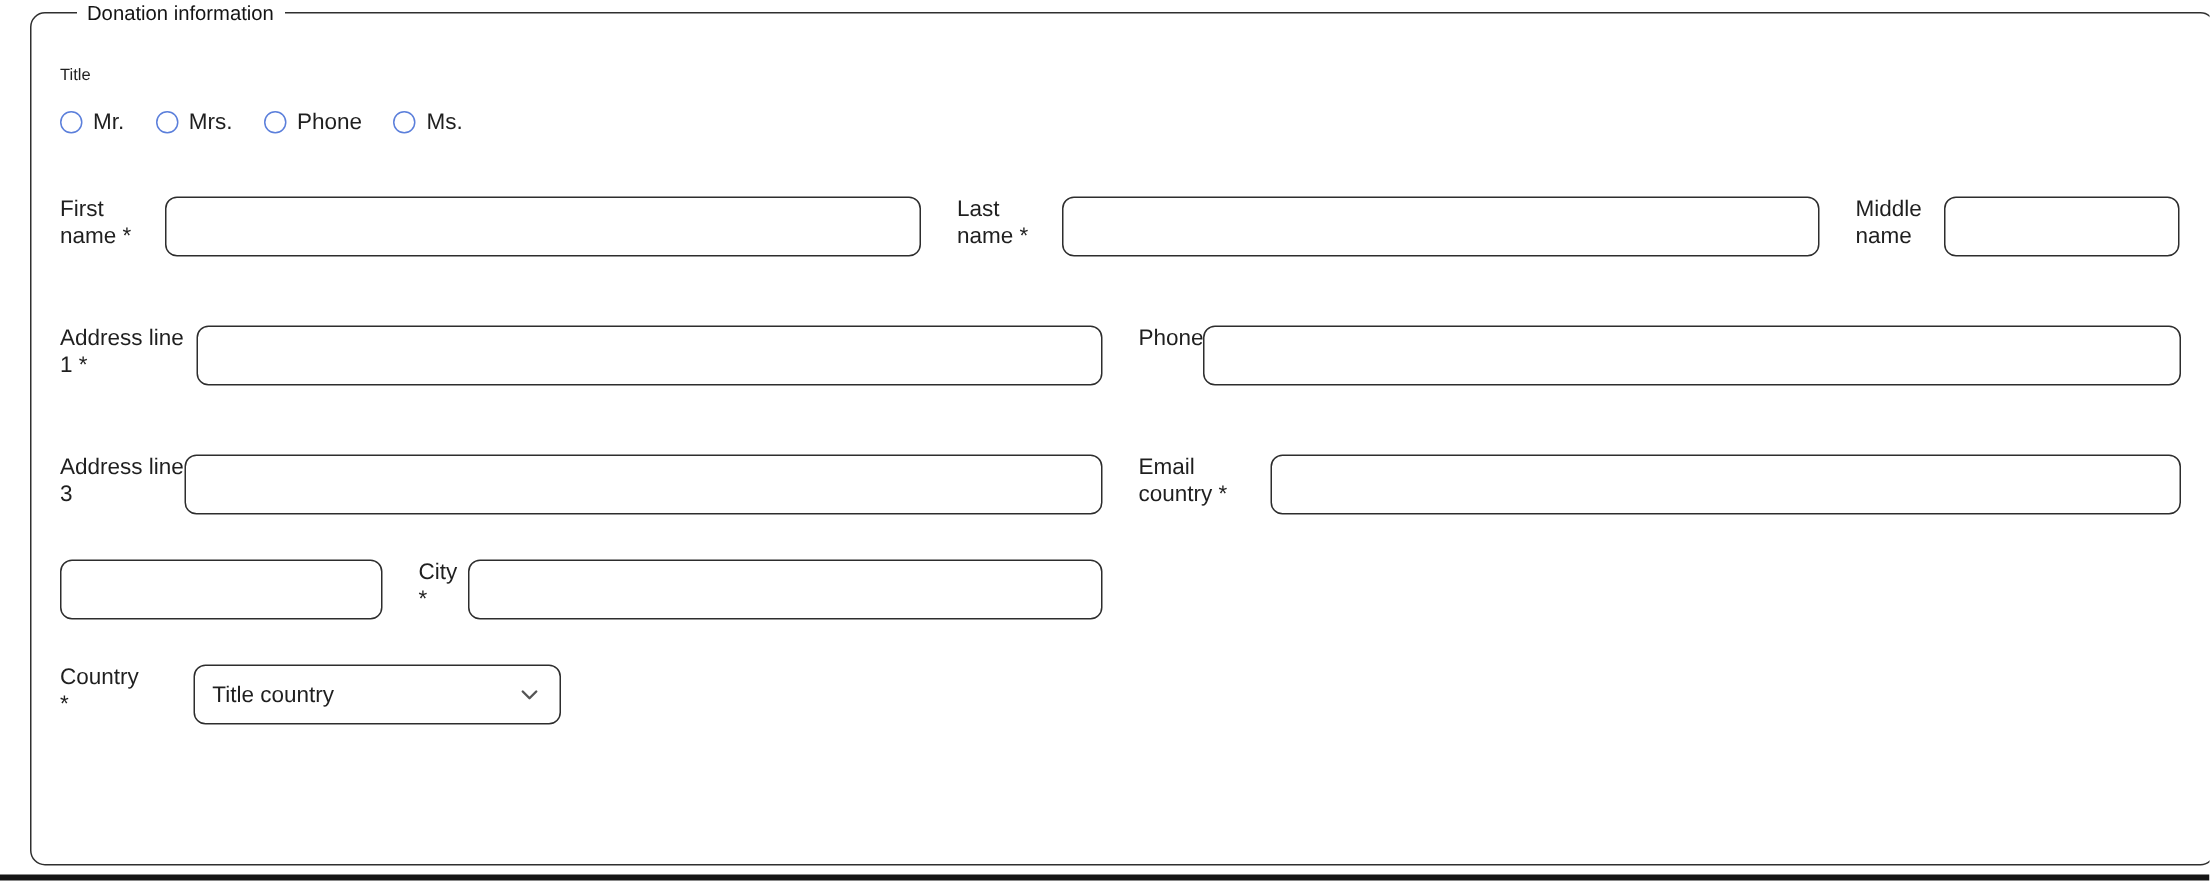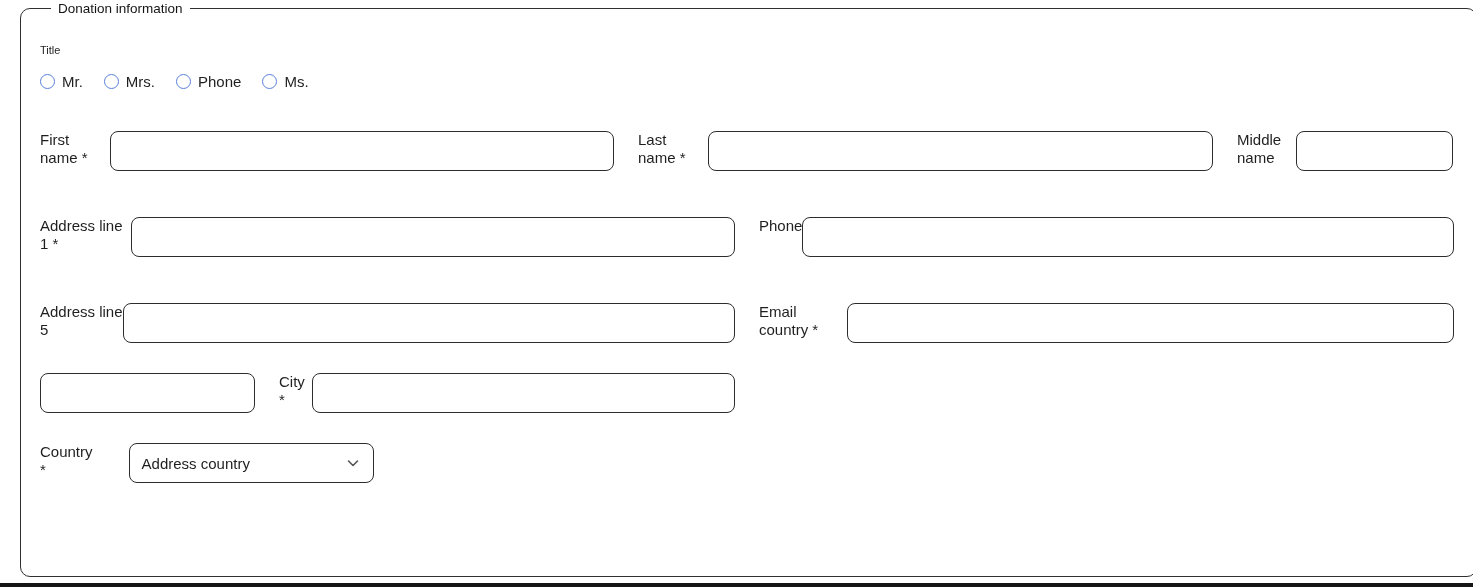--- a/index.html
+++ b/index.html
@@ -120,21 +120,21 @@
       <input class="text-input" type="text" value="" style="">
     </div>
     <div class="field w-695">
       <div class="label">Phone</div>
       <input class="text-input" type="text" value="" style="">
     </div>
   </div>
 
   <div class="row">
     <div class="field w-695">
-      <div class="label">Address line 5</div>
+      <div class="label">Address line 3</div>
       <input class="text-input" type="text" value="" style="">
     </div>
     <div class="field w-695">
       <div class="label">Email country *</div>
       <input class="text-input" type="text" value="" style="">
     </div>
   </div>
 
   <div class="row">
     <div class="field w-215">
@@ -143,21 +143,21 @@
     <div class="field w-456">
       <div class="label">City *</div>
       <input class="text-input" type="text" value="" style="">
     </div>
   </div>
 
   <div class="row">
     <div class="field w-334">
       <div class="label">Country *</div>
       <div class="select-box">
-        <span>Address country</span>
+        <span>Title country</span>
         <svg class="chevron" viewBox="0 0 16 16" fill="none">
           <path d="M3.5 6 L8 10.5 L12.5 6" stroke="#555555" stroke-width="1.6" stroke-linecap="round" stroke-linejoin="round"></path>
         </svg>
       </div>
     </div>
   </div>
 </fieldset>
 
 <div class="bottom-bar"></div>
 

